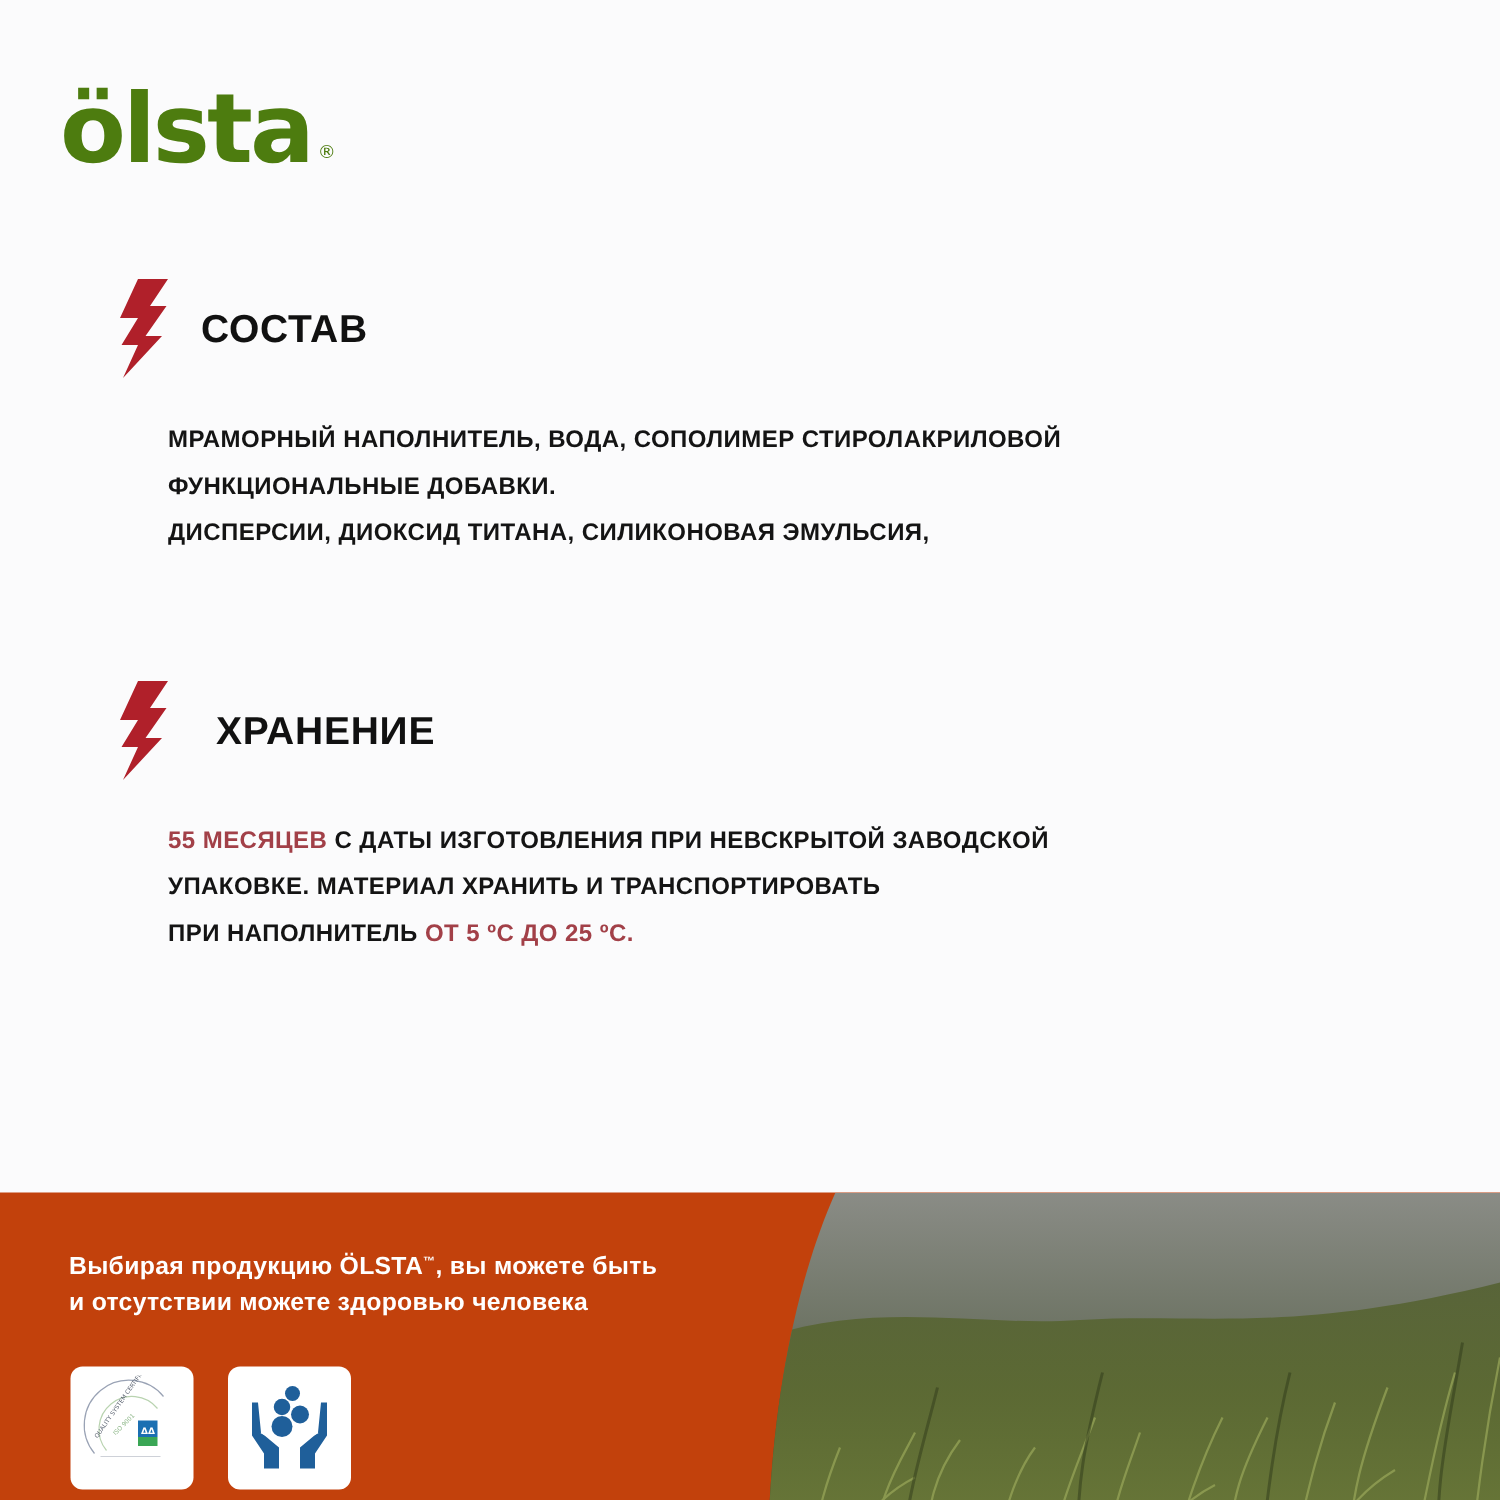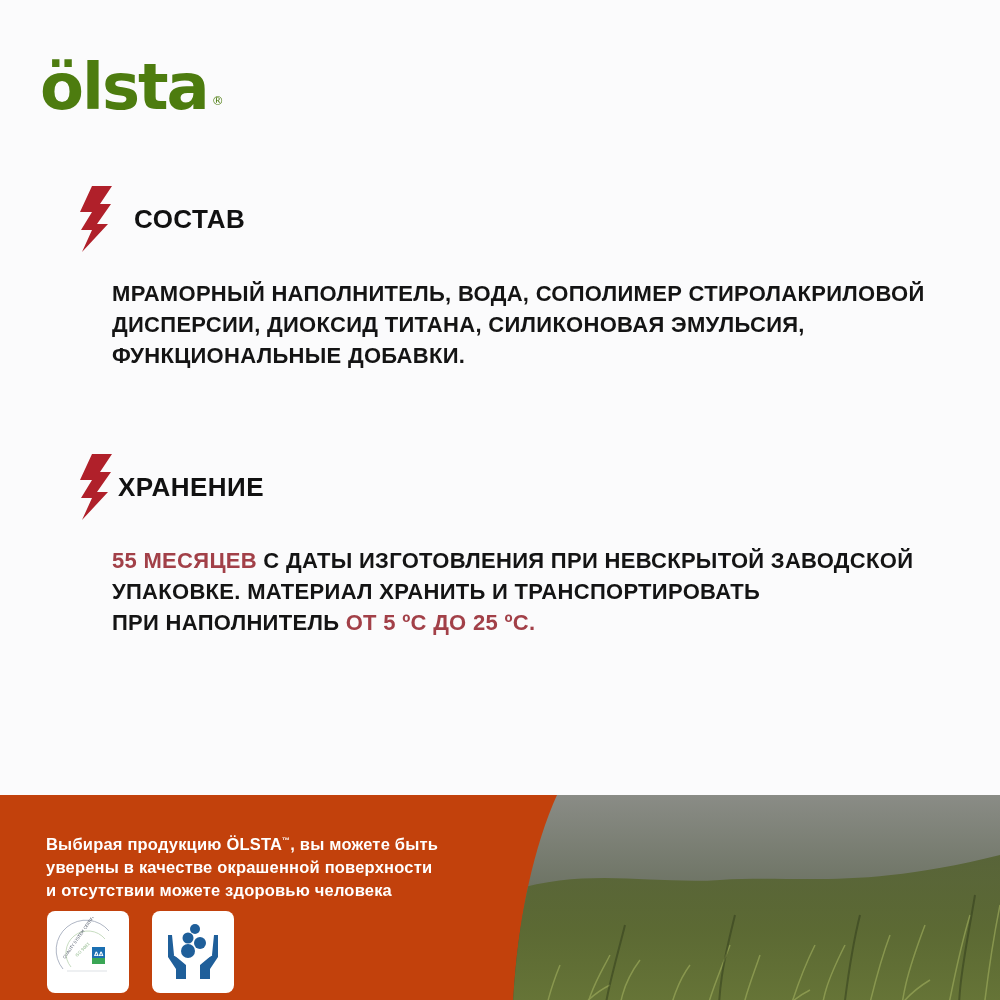--- a/index.html
+++ b/index.html
@@ -21,21 +21,21 @@
   }
   .section-head {
     position:absolute; display:flex; align-items:center;
   }
   .bolt { width:36px; height:66px; }
   .section-title {
     font-weight:bold; font-size:26px; color:#111; margin-left:20px; letter-spacing:0.5px;
   }
   .para {
     position:absolute; left:112px; width:860px;
-    font-weight:bold; font-size:22px; line-height:31px; color:#141414;
+    font-weight:bold; font-size:16px; line-height:31px; color:#141414;
     letter-spacing:0.3px;
   }
   .accent { color:#a24048; }
   .banner {
     position:absolute; left:0; top:751px; width:1000px; height:249px;
     background:#c2410c; overflow:hidden;margin-top:44px;
   }
   .photo {
     position:absolute; left:0; top:0; width:1000px; height:249px;
   }
@@ -59,29 +59,29 @@
 </div>
 
 <div class="section-head" style="left:78px; top:186px;">
   <svg class="bolt" viewBox="0 0 36 66">
     <polygon points="14,0 34,0 22,18 33,18 19,38 30,38 4,66 14,44 3,44 14,26 2,26" fill="#b0202a"></polygon>
   </svg>
   <span class="section-title">СОСТАВ</span>
 </div>
 <div class="para" style="top:278px;">
   <div>МРАМОРНЫЙ НАПОЛНИТЕЛЬ, ВОДА, СОПОЛИМЕР СТИРОЛАКРИЛОВОЙ</div>
+  <div>ФУНКЦИОНАЛЬНЫЕ ДОБАВКИ.</div>
   <div>ДИСПЕРСИИ, ДИОКСИД ТИТАНА, СИЛИКОНОВАЯ ЭМУЛЬСИЯ,</div>
-  <div>ФУНКЦИОНАЛЬНЫЕ ДОБАВКИ.</div>
 </div>
 
 <div class="section-head" style="left:78px; top:454px;">
   <svg class="bolt" viewBox="0 0 36 66">
     <polygon points="14,0 34,0 22,18 33,18 19,38 30,38 4,66 14,44 3,44 14,26 2,26" fill="#b0202a"></polygon>
   </svg>
-  <span class="section-title" style="margin-left:4px;">ХРАНЕНИЕ</span>
+  <span class="section-title" style="margin-left:30px;">ХРАНЕНИЕ</span>
 </div>
 <div class="para" style="top:545px;">
   <div><span class="accent">55 МЕСЯЦЕВ</span><span> С ДАТЫ ИЗГОТОВЛЕНИЯ ПРИ НЕВСКРЫТОЙ ЗАВОДСКОЙ</span></div>
   <div>УПАКОВКЕ. МАТЕРИАЛ ХРАНИТЬ И ТРАНСПОРТИРОВАТЬ</div>
   <div><span>ПРИ НАПОЛНИТЕЛЬ </span><span class="accent">ОТ 5 ºС ДО 25 ºС.</span></div>
 </div>
 
 <div class="banner">
   <svg class="photo" viewBox="0 0 1000 249" preserveAspectRatio="none">
     <defs>
@@ -123,21 +123,20 @@
         <path d="M600,249 C605,200 615,170 625,130"></path>
         <path d="M720,249 C715,200 725,160 735,120"></path>
         <path d="M840,249 C845,200 850,160 860,120"></path>
         <path d="M960,249 C955,200 965,160 975,100"></path>
       </g>
     </g>
   </svg>
 
   <div class="banner-text">
     <div><span>Выбирая продукцию ÖLSTA</span><sup>™</sup><span>, вы можете быть</span></div>
-    <div>уверены в качестве окрашенной поверхности</div>
     <div>и отсутствии можете здоровью человека</div>
   </div>
 
   <div class="badge" style="left:47px;">
     <svg width="70" height="70" viewBox="0 0 70 70">
       <path d="M10,52 A28,28 0 0 1 56,14" fill="none" stroke="#9aa3b5" stroke-width="0.8"></path>
       <path d="M18,50 A20,20 0 0 1 52,22" fill="none" stroke="#b9d3b0" stroke-width="0.8"></path>
       <text x="12" y="42" font-size="4" fill="#5a6270" font-family="DejaVu Sans, sans-serif" transform="rotate(-55 12 42)">QUALITY SYSTEM CERTIFICATION</text>
       <text x="24" y="40" font-size="4" fill="#8fb88a" font-family="DejaVu Sans, sans-serif" transform="rotate(-45 24 40)">ISO 9001</text>
       <rect x="39" y="30" width="13" height="11" fill="#1b6fb2"></rect>

